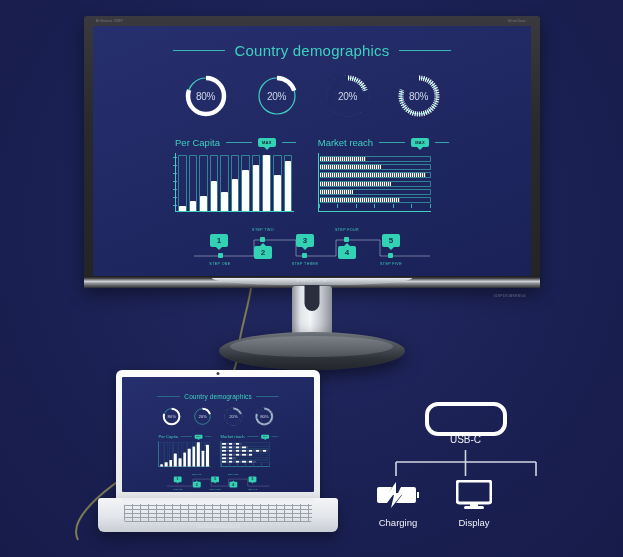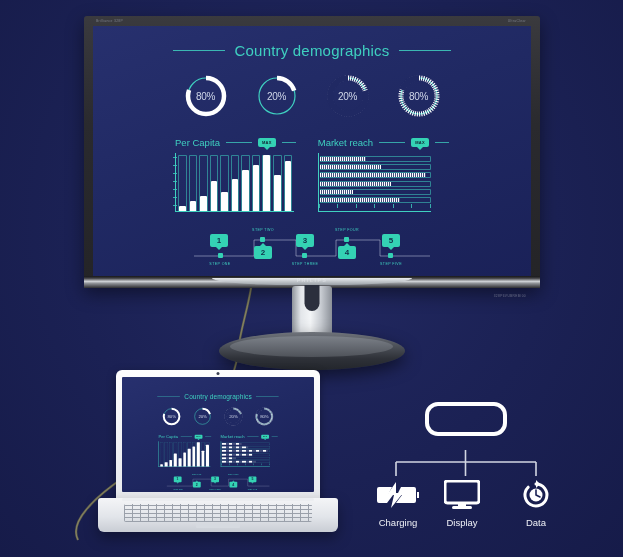--- a/index.html
+++ b/index.html
@@ -126,21 +126,21 @@
 
   
   .usbc{position:absolute;left:358px;top:398px;width:215px;height:140px;color:#fff;}
   .usb-port{position:absolute;left:50%;transform:translateX(-50%);top:4px;width:74px;height:26px;
     border:4px solid #fff;border-radius:13px;}
   .usb-label{position:absolute;left:0;right:0;top:36px;text-align:center;font-size:10px;color:#eef0f6;}
   .usb-tree{position:absolute;left:0;right:0;top:52px;height:26px;}
   .feat{position:absolute;top:80px;width:72px;text-align:center;}
   .feat .fic{height:34px;display:flex;align-items:center;justify-content:center;}
   .feat .flbl{font-size:9.5px;color:#eef0f6;margin-top:5px;}
-  .f1{left:4px;} .f2{left:68px;} .f3{left:142px;}
+  .f1{left:4px;} .f2{left:80px;} .f3{left:142px;}
 </style>
 </head>
 <body>
 
 <div class="stage">
 
   <svg class="cable" viewBox="0 0 623 557">
     <path d="M252 282 C 248 310, 240 330, 238 352 C 236 376, 222 400, 190 430
              C 160 458, 110 480, 86 510 C 76 522, 74 532, 78 540" fill="none" stroke="#6d6a4c" stroke-width="2.2" opacity=".95"></path>
     <path d="M252 282 C 248 310, 240 330, 238 352 C 236 376, 222 400, 190 430
@@ -546,20 +546,21 @@
 
     <div class="deck">
       <div class="deck-hinge"></div>
       <div class="kb"></div>
       <div class="tp"></div>
     </div>
   </div>
 
   <div class="usbc">
     <div class="usb-port"></div>
+    <div class="usb-label">USB-C</div>
 
     <svg class="usb-tree" viewBox="0 0 215 26" preserveAspectRatio="none">
       <path d="M107.5 0 L107.5 12 M38 12 L178 12 M38 12 L38 26 M107.5 12 L107.5 26 M178 12 L178 26" fill="none" stroke="#e6e9f2" stroke-width="1.6" opacity=".9"></path>
     </svg>
 
     <div class="feat f1">
       <div class="fic">
         <svg width="42" height="26" viewBox="0 0 42 26">
           <path d="M2 5 h13 l-4 8 h5 l-6 8 H2 a2 2 0 0 1 -2 -2 V7 a2 2 0 0 1 2 -2 z
                    M24 5 h13 a2 2 0 0 1 2 2 v12 a2 2 0 0 1 -2 2 H19 l6 -8 h-5 z
@@ -574,26 +575,15 @@
       <div class="fic">
         <svg width="36" height="30" viewBox="0 0 36 30">
           <rect x="1" y="1" width="34" height="22" rx="2.5" fill="none" stroke="#fff" stroke-width="3"></rect>
           <rect x="14" y="23" width="8" height="4" fill="#fff"></rect>
           <rect x="8" y="26" width="20" height="3" rx="1.5" fill="#fff"></rect>
         </svg>
       </div>
       <div class="flbl">Display</div>
     </div>
 
-    <div class="feat f3">
-      <div class="fic">
-        <svg width="32" height="32" viewBox="0 0 32 32">
-          <path d="M16 5 a11 11 0 1 1 -7.8 3.2" fill="none" stroke="#fff" stroke-width="3" stroke-linecap="round"></path>
-          <circle cx="16" cy="16" r="6.5" fill="#fff"></circle>
-          <path d="M16 1 l4 4 l-4 4 z" fill="#fff"></path>
-          <path d="M16 16 L16 11 M16 16 L20 18" stroke="#1b2154" stroke-width="1.6" stroke-linecap="round"></path>
-        </svg>
-      </div>
-      <div class="flbl">Data</div>
-    </div>
   </div>
 
 </div>
 
 </body></html>

